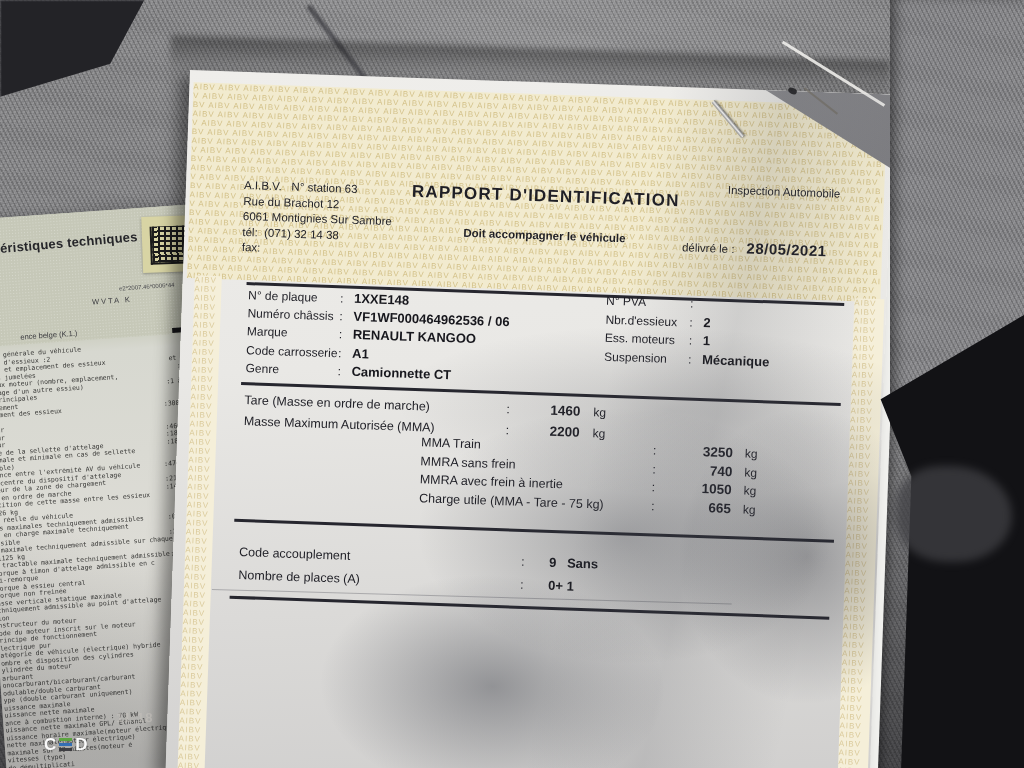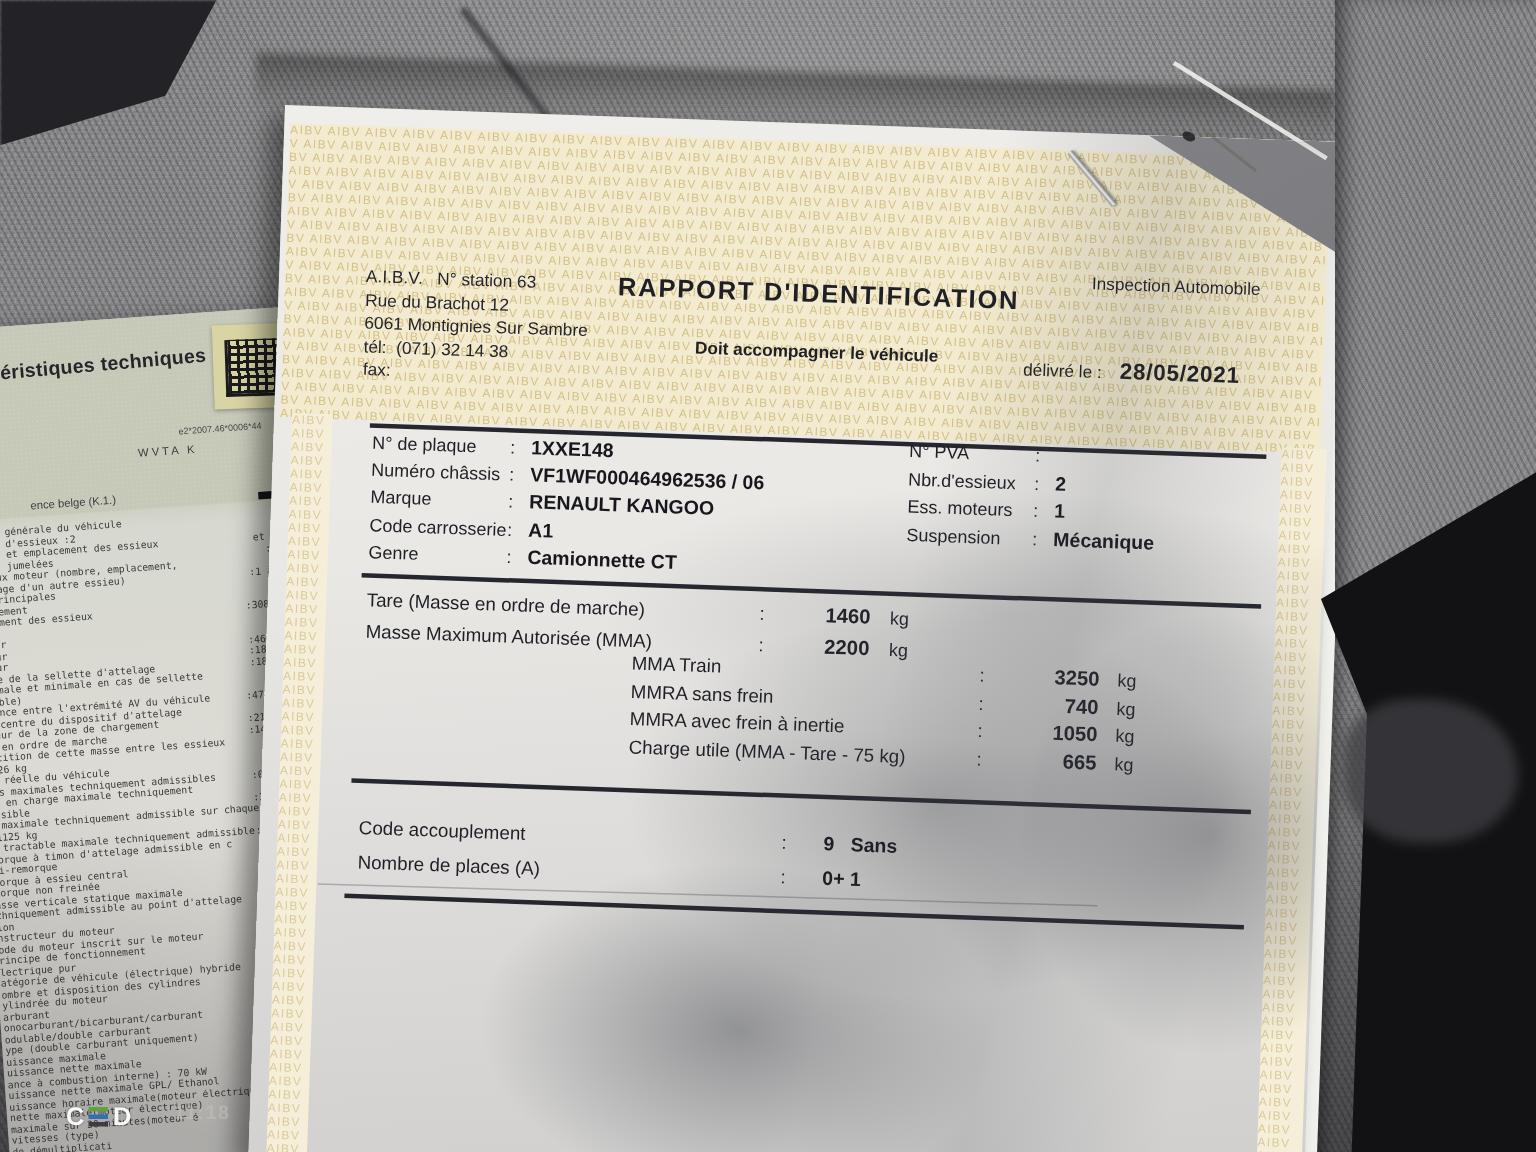--- a/index.html
+++ b/index.html
@@ -150,21 +150,21 @@
     background:#1e1e22;border-radius:50%;transform:rotate(25deg);opacity:.85;}
   .scratch{position:absolute;left:800px;top:100px;width:42px;height:1.5px;z-index:7;
     background:#6d685e;transform:rotate(38deg);opacity:.6;}
   .ced{position:absolute;left:44px;top:736px;z-index:8;display:flex;align-items:center;
     gap:3px;opacity:.95;}
   .ced .ltr{color:#fff;font-weight:bold;font-size:17px;line-height:17px;
     text-shadow:0 0 2px rgba(0,0,0,.35);}
   .ced .bars{display:flex;flex-direction:column;gap:2px;}
   .ced .bars i{display:block;width:13px;height:3px;}
   .ced .b1{background:#5aa53c;} .ced .b2{background:#2e6cb5;} .ced .b3{background:#3a3a3e;}
-  .tstamp{position:absolute;left:116px;top:734px;z-index:8;font-size:13px;font-weight:bold;
+  .tstamp{position:absolute;left:116px;top:710px;z-index:8;font-size:13px;font-weight:bold;
     letter-spacing:1px;color:rgba(200,196,190,.5);}
 </style>
 </head>
 <body>
 
 <div class="stage">
 
   <div class="seat"></div>
   <div class="seat-shade-bottom"></div>
   <div class="seat-dark-tl"></div>

